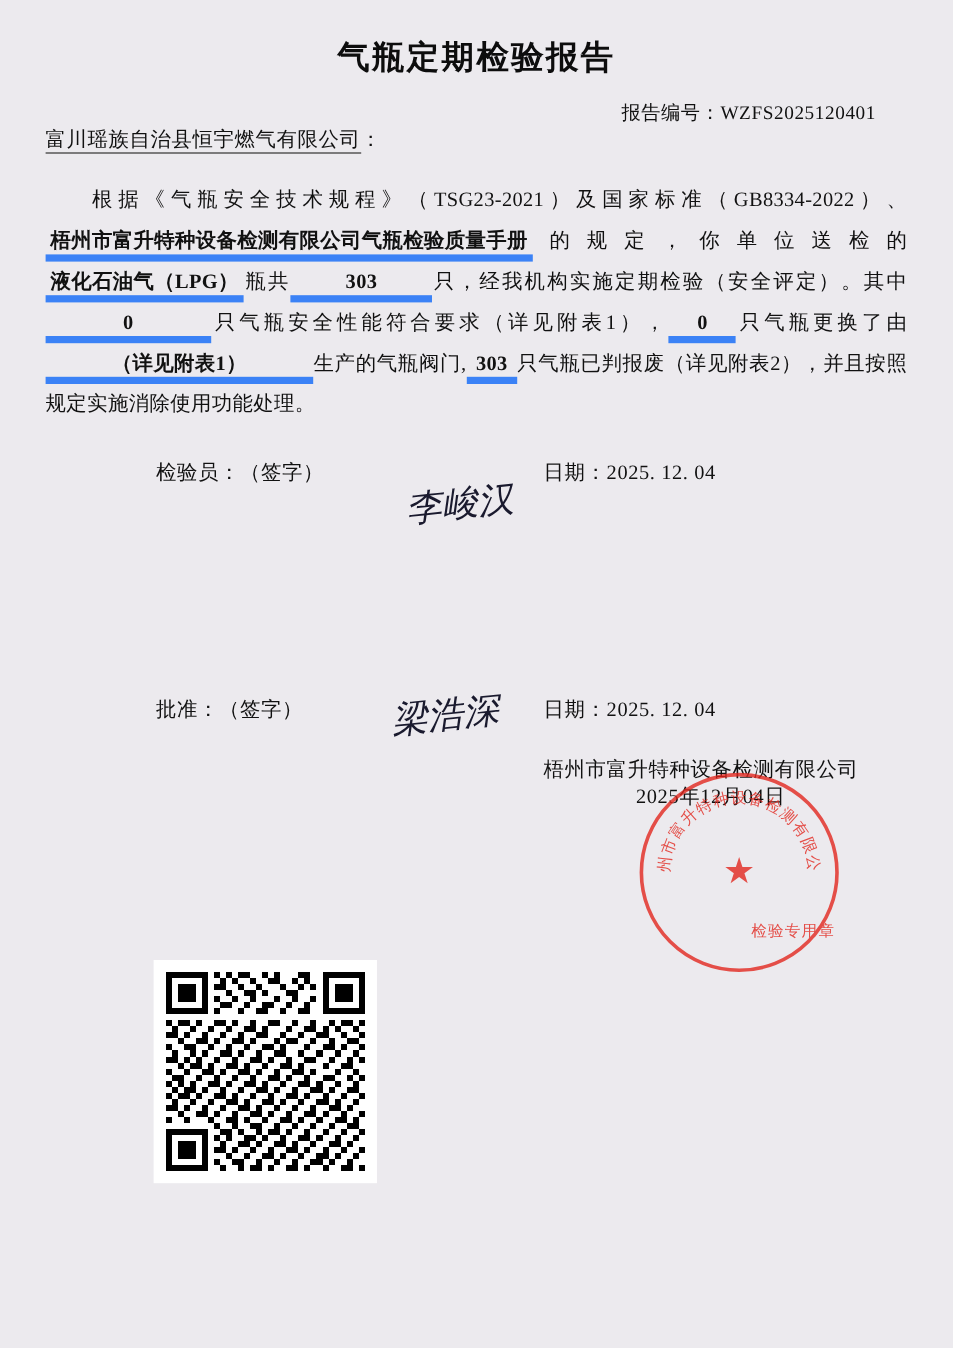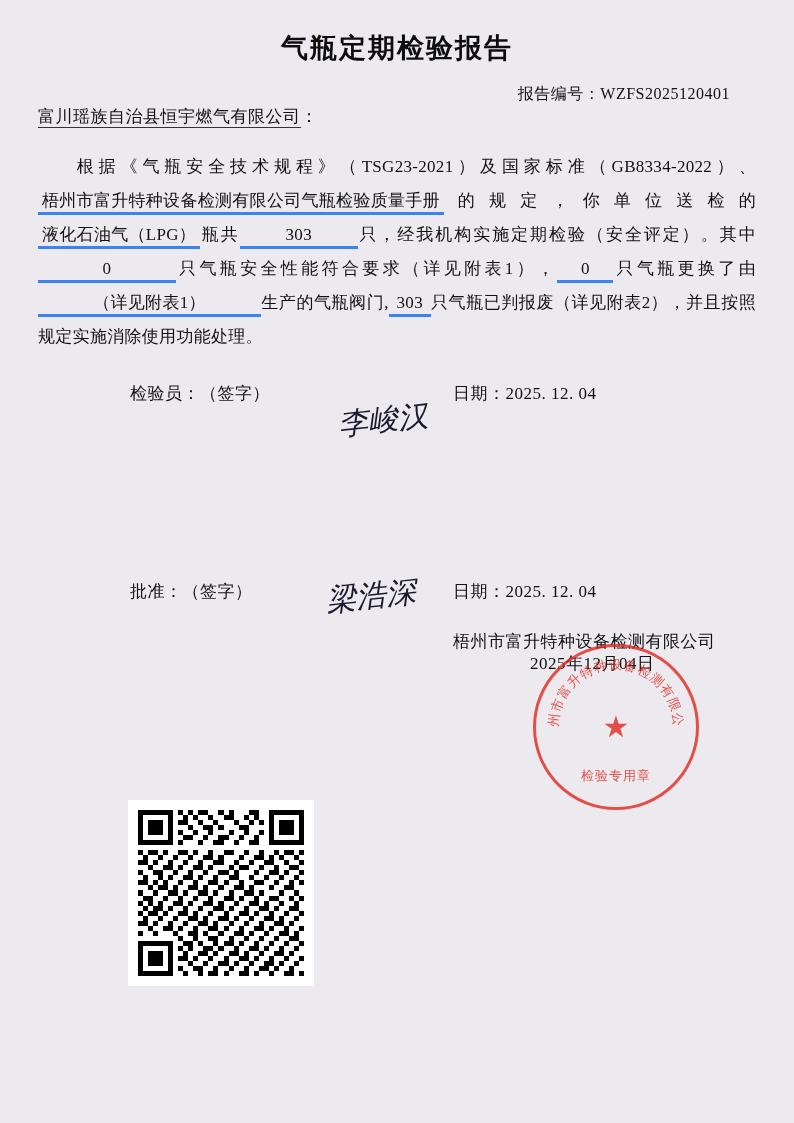--- a/index.html
+++ b/index.html
@@ -48,24 +48,25 @@
   }
   .body-text {
     margin-top: 22px;
     font-size: 17px;
     line-height: 2.0;
     text-align: justify;
     letter-spacing: 0.3px;
   }
   .fill {
     display: inline-block;
-    border-bottom: 3px solid #3b82f6;
+    border-bottom: 6px solid #3b82f6;
     text-align: center;
     padding: 0 4px;
     line-height: 1.3;
+    font-weight: bold;
   }
   .fill.w-manual { min-width: 300px; }
   .fill.w-gas { min-width: 150px; }
   .fill.w-count { min-width: 110px; }
   .fill.w-zero { min-width: 130px; }
   .fill.w-zero-s { min-width: 48px; }
   .fill.w-valve { min-width: 215px; }
   .fill.w-303 { min-width: 34px; }
   .sign-block {
     margin-top: 28px;
@@ -143,21 +144,21 @@
   }
   .seal .arc-text text {
     font-family: "DejaVu Sans", "Liberation Sans", sans-serif;
     font-size: 13px;
     fill: #e2231a;
     letter-spacing: 1px;
   }
   .seal .bottom-text {
     position: absolute;
     width: 100%;
-    text-align: center;
+    text-align: right;
     bottom: 22px;
     font-family: "DejaVu Sans", "Liberation Sans", sans-serif;
     font-size: 13px;
     letter-spacing: 1px;
   }
   
   .qr-wrap {
     position: absolute;
     left: 128px;
     top: 800px;

